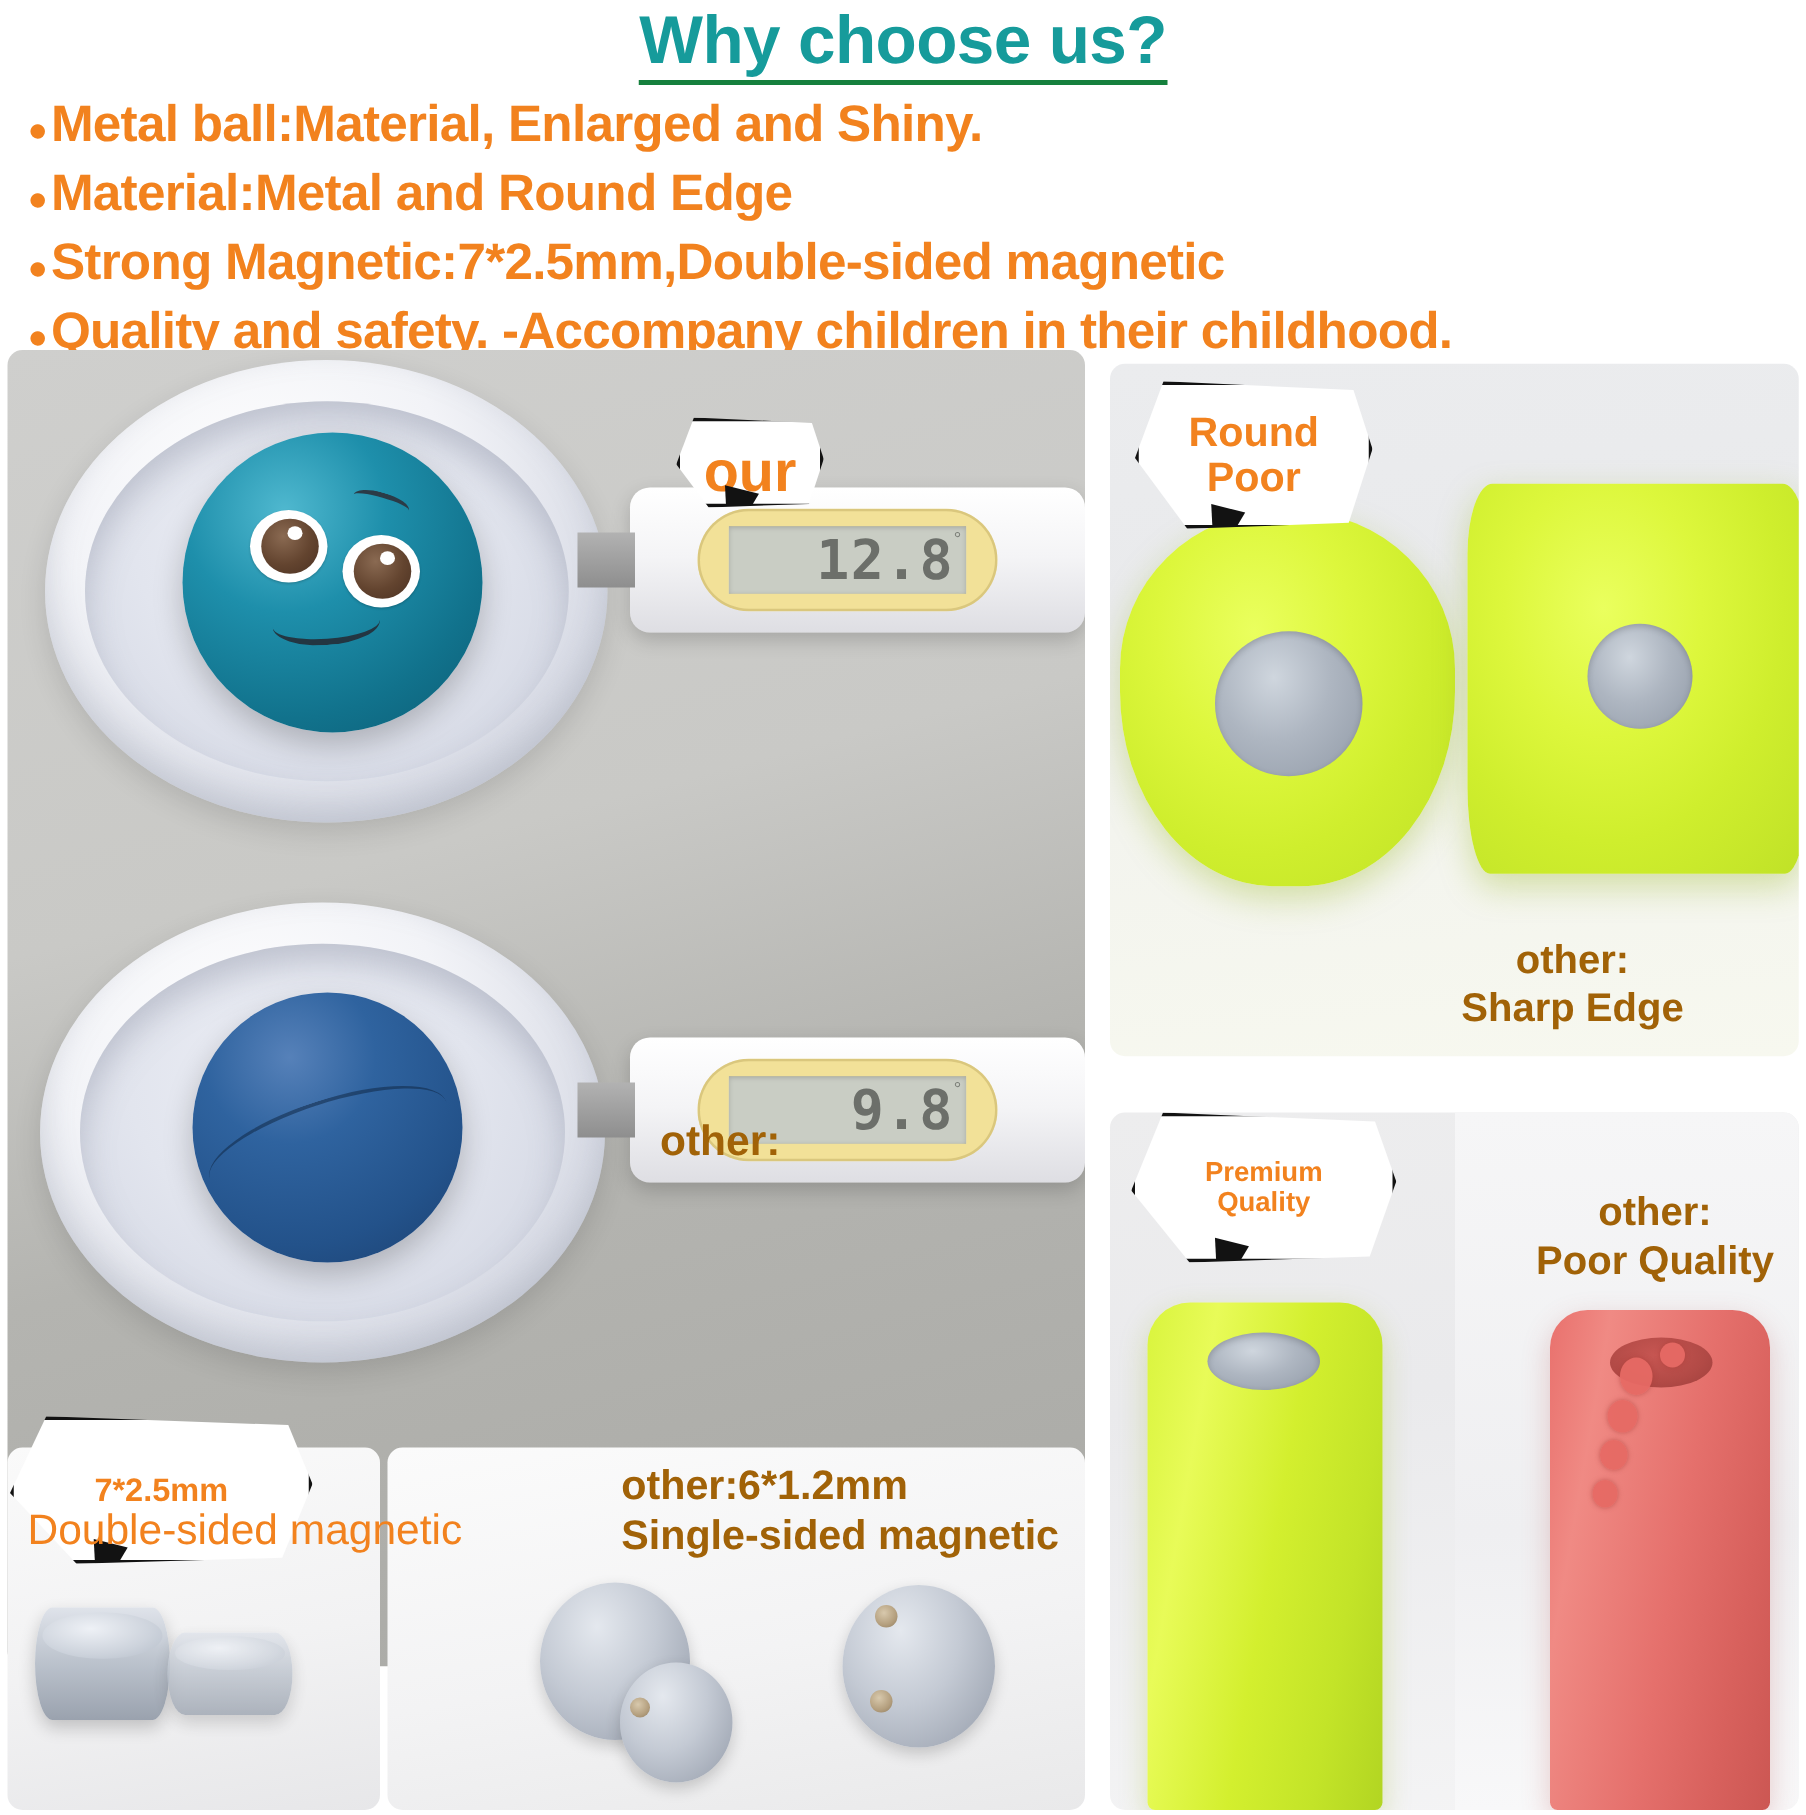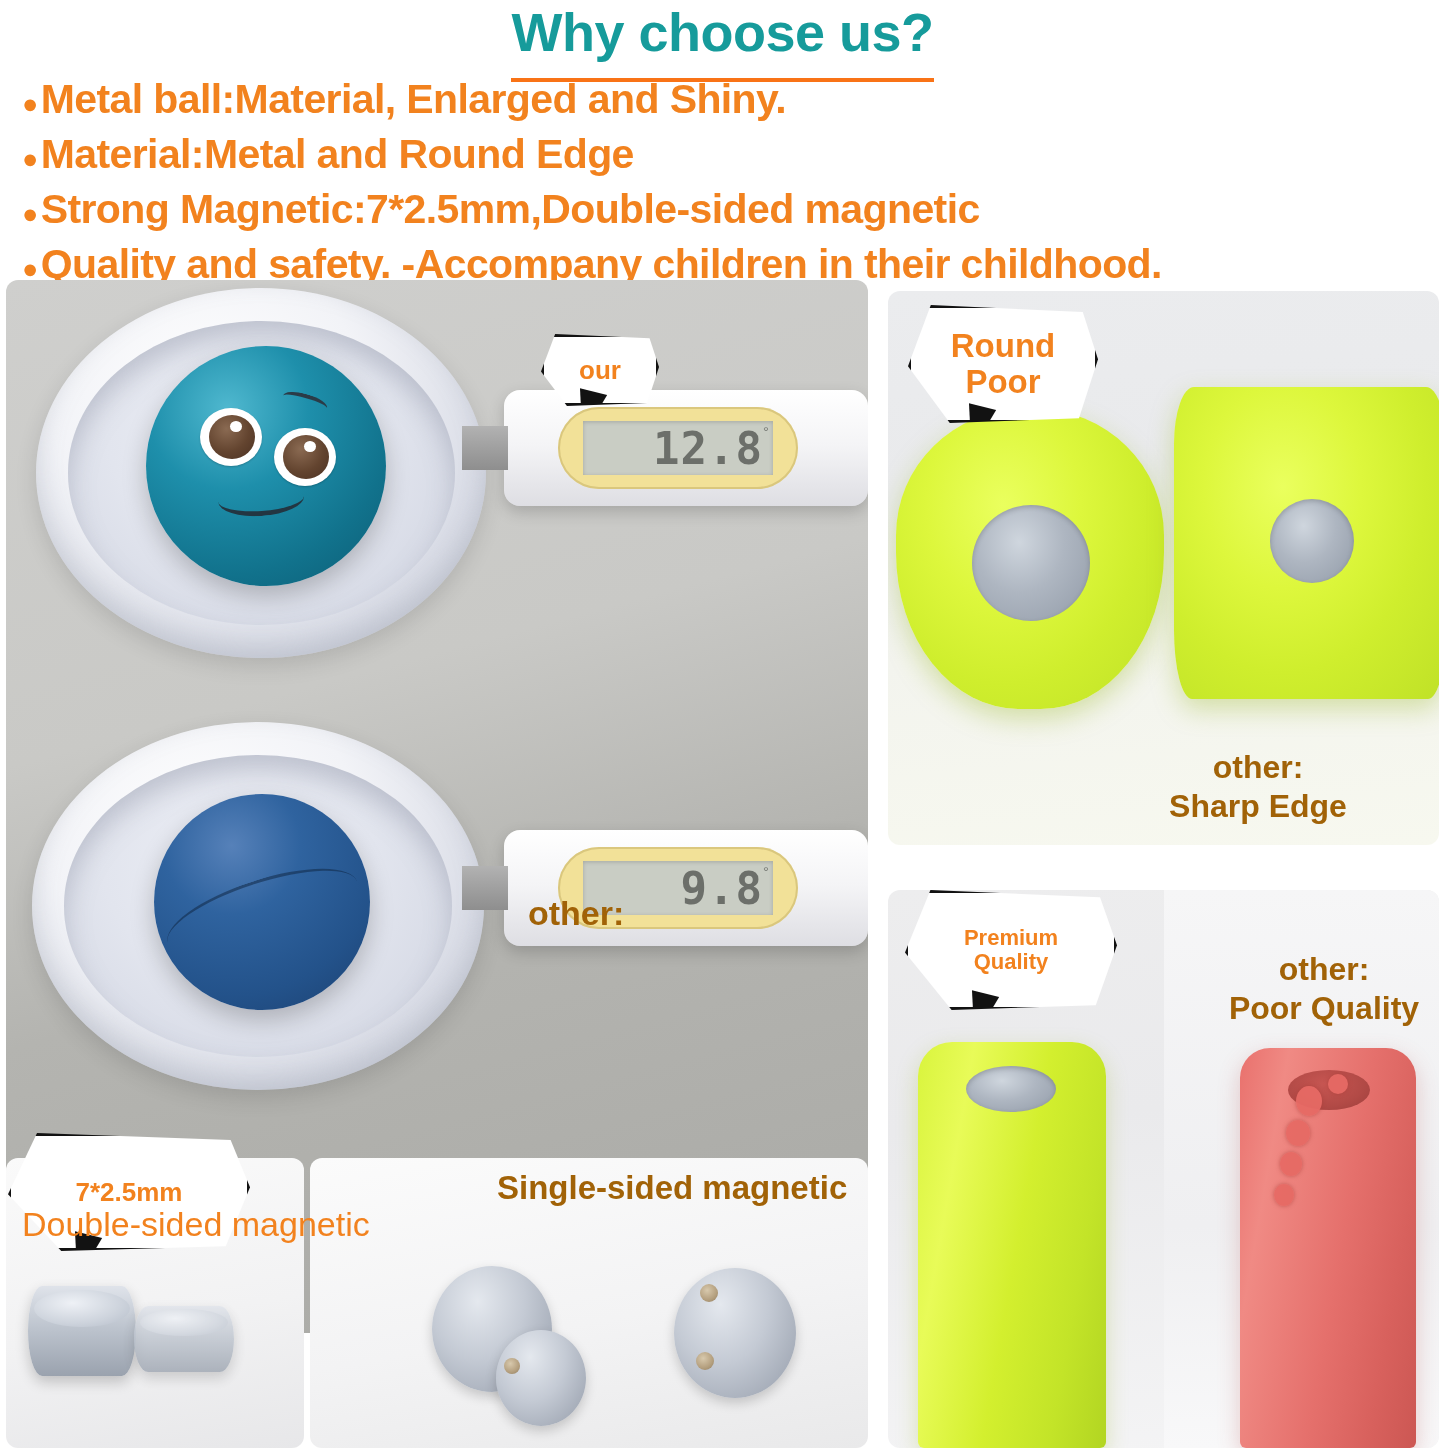--- a/index.html
+++ b/index.html
@@ -34,22 +34,22 @@
     text-align: center;
     font-size: 54px;
     font-weight: bold;
     letter-spacing: -0.5px;
     color: #169b9b;
     line-height: 60px;
     white-space: nowrap;
   }
   #page-title .tu {
     display: inline-block;
-    border-bottom: 4px solid #f97316;
-    padding-bottom: 16px;
+    border-bottom: 4px solid #15803d;
+    padding-bottom: 2px;
   }
 
   #bullet-list {
     position: absolute;
     left: 22px;
     top: 72px;
     width: 1420px;
   }
   .bullet-row {
     display: flex;
@@ -332,21 +332,22 @@
     border-right: 14px solid transparent;
     border-top: 46px solid #121212;
     transform: rotate(14deg);
   }
   .callout-line { display: block; white-space: nowrap; }
 
   
   #callout-our {
     left: 541px; top: 334px;
     width: 118px; height: 72px;
-    font-size: 26px;
+    font-size: 46px;
+    justify-content: flex-end;
   }
   #callout-our .callout-tail { left: 30px; bottom: -34px; }
 
   #callout-round-edge {
     left: 908px; top: 305px;
     width: 190px; height: 118px;
     font-size: 33px;
   }
   #callout-round-edge .callout-tail { left: 52px; bottom: -32px; }
 
@@ -539,16 +540,17 @@
     <div>other:</div>
     <div>Sharp Edge</div>
   </div>
 
   <div class="caption" id="caption-poor-quality">
     <div>other:</div>
     <div>Poor Quality</div>
   </div>
 
   <div class="caption" id="caption-other-magnet">
+    <div>other:6*1.2mm</div>
     <div>Single-sided magnetic</div>
   </div>
 
 </div>
 
 </body></html>

